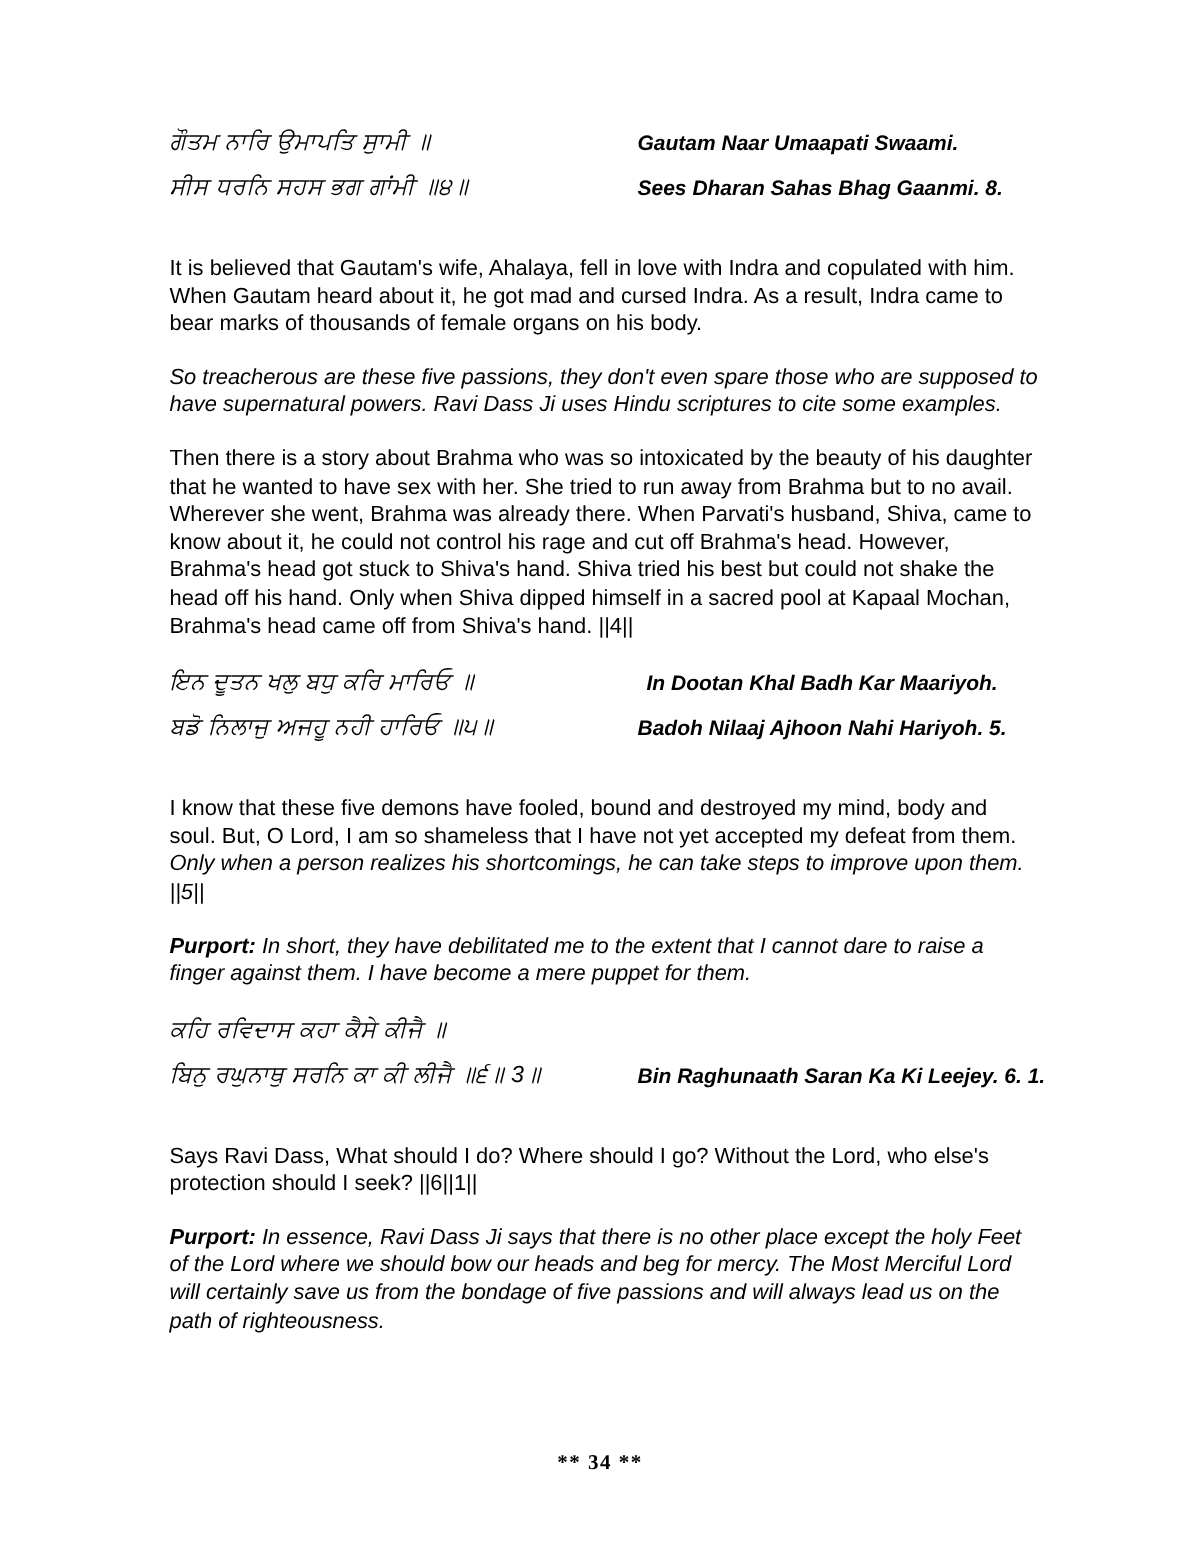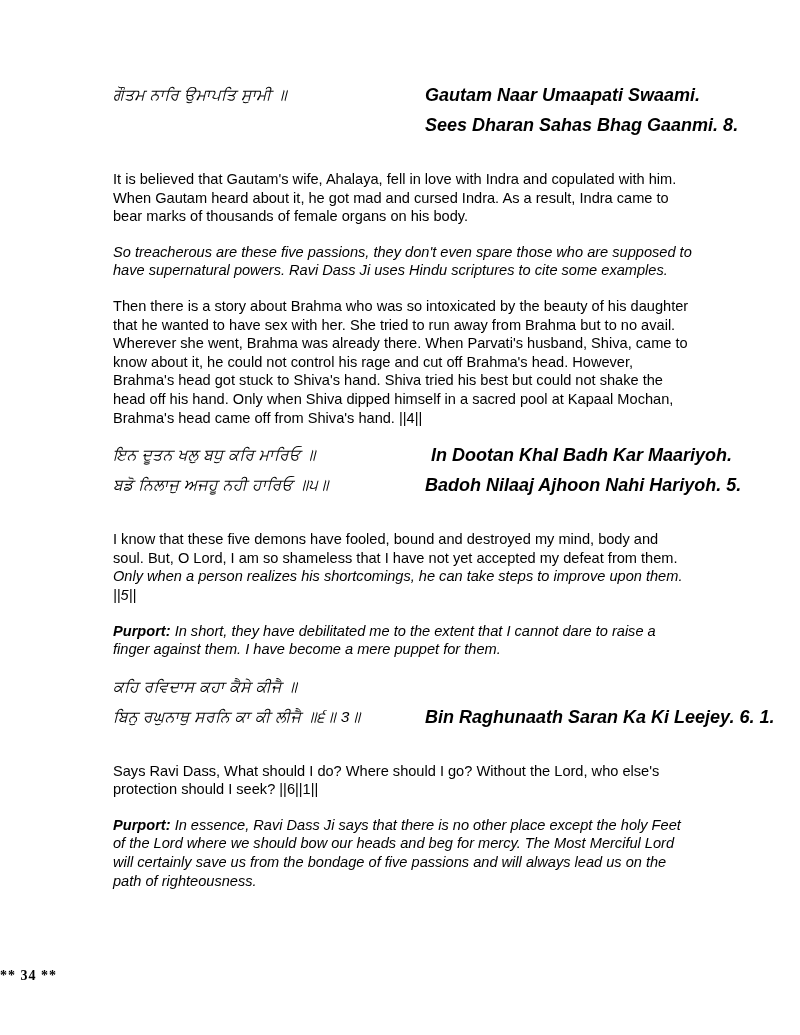--- a/index.html
+++ b/index.html
@@ -45,21 +45,21 @@
     font-size: 15.5px;
     font-style: italic;
     font-weight: normal;
     letter-spacing: 0.4px;
     line-height: 22px;
   }
   .translit {
     position: absolute;
     top: 0;
     font-family: "Liberation Sans", sans-serif;
-    font-size: 18px;
+    font-size: 14px;
     font-style: italic;
     font-weight: bold;
     line-height: 22px;
     white-space: nowrap;
   }
   .translit.col-a { left: 312px; }
   .translit.col-b { left: 318px; }
   .translit.col-b2 { left: 312px; }
   .translit.col-c { left: 312px; }
 
@@ -80,41 +80,42 @@
     margin-top: 44px;
   }
   .spacer-md { height: 18px; }
 
   
   .page-number {
     position: absolute;
     left: 0;
     right: 0;
     top: 968px;
-    text-align: left;
+    text-align: center;
     font-family: "Liberation Serif", serif;
     font-size: 14px;
     font-weight: bold;
     letter-spacing: 1px;
     color: #000000;
   }
 </style>
 </head>
 <body>
 
 <div class="page">
 
   <div class="content">
 
     <div class="verse-block">
       <div class="verse-line">
         <span class="gurmukhi">ਗੌਤਮ ਨਾਰਿ ਉਮਾਪਤਿ ਸੁਾਮੀ ॥</span>
         <span class="translit col-a">Gautam Naar Umaapati Swaami.</span>
       </div>
       <div class="verse-line">
+        <span class="gurmukhi">ਸੀਸ ਧਰਨਿ ਸਹਸ ਭਗ ਗਾਂਮੀ ॥੪॥</span>
         <span class="translit col-a">Sees Dharan Sahas Bhag Gaanmi. 8.</span>
       </div>
     </div>
 
     <div class="spacer-md"></div>
 
     <p class="para">It is believed that Gautam's wife, Ahalaya, fell in love with Indra and copulated with him. When Gautam heard about it, he got mad and cursed Indra. As a result, Indra came to bear marks of thousands of female organs on his body.</p>
 
     <p class="para italic">So treacherous are these five passions, they don't even spare those who are supposed to have supernatural powers. Ravi Dass Ji uses Hindu scriptures to cite some examples.</p>
 

